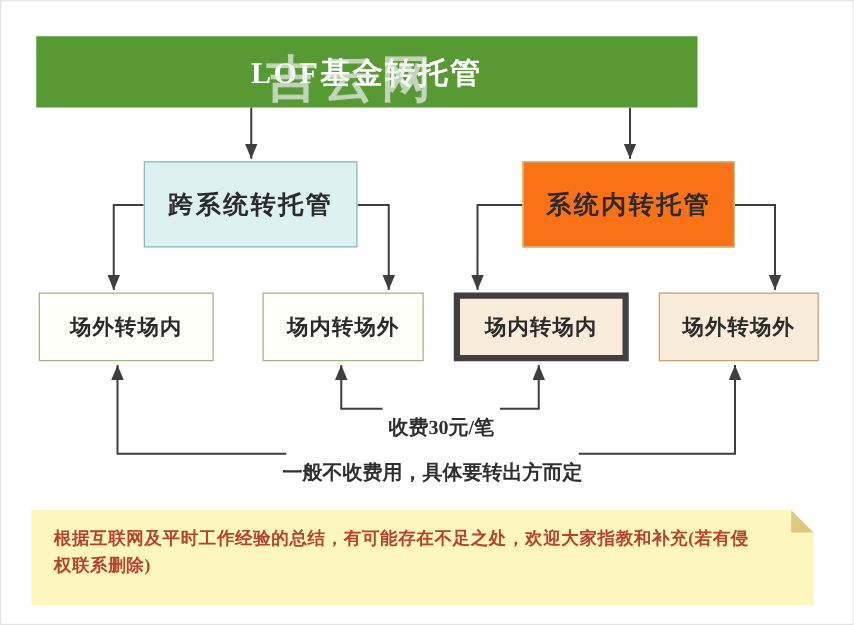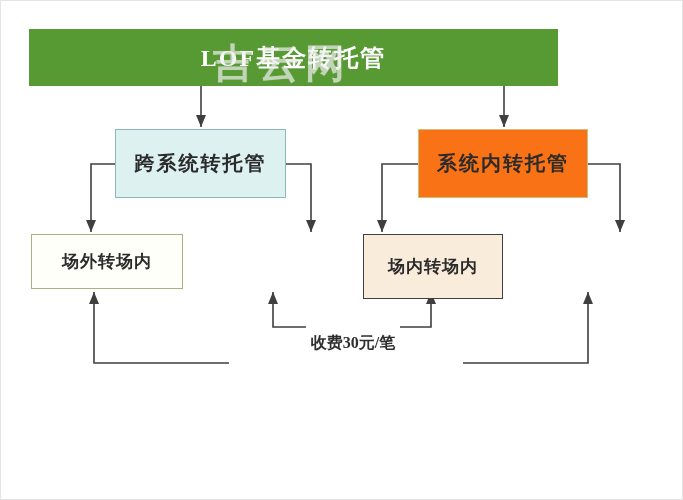--- a/index.html
+++ b/index.html
@@ -19,23 +19,23 @@
   }
   .box{
     position:absolute;display:flex;align-items:center;justify-content:center;
     box-sizing:border-box;z-index:2;color:#2b2b2b;font-weight:bold;
     text-align:left;
   }
   .lvl2{font-size:20px;letter-spacing:2px;}
   .lvl3{font-size:17px;letter-spacing:1px;}
   .box-cross{left:114px;top:128px;width:171px;height:69px;background:#ddf1f0;border:1px solid #8ab8bf;}
   .box-insys{left:417px;top:128px;width:170px;height:69px;background:#f97316;border:1px solid #cdbe7e;}
-  .box-otc-in {left:30px; top:233px;width:152px;height:55px;background:#fdfff8;border:1px solid #a3b287;}
+  .box-otc-in {left:30px; top:233px;width:140px;height:55px;background:#fdfff8;border:1px solid #a3b287;}
   .box-in-otc {left:209px;top:233px;width:129px;height:55px;background:#fdfff8;border:1px solid #a3b287;}
-  .box-in-in  {left:362px;top:233px;width:140px;height:65px;background:#faecdb;border:1px solid #404040;}
+  .box-in-in  {left:362px;top:233px;width:140px;height:55px;background:#faecdb;border:5px solid #404040;}
   .box-otc-otc{left:526px;top:233px;width:128px;height:55px;background:#faecdb;border:1px solid #c2a36e;}
   .annot{
     position:absolute;z-index:2;transform:translate(-50%,-50%);
     color:#2f2f2f;font-weight:bold;font-size:16px;white-space:nowrap;
     background:#ffffff;padding:0 2px;margin-top:16px;
   }
   .annot-fee{left:352px;top:326px;}
   .annot-free{left:345px;top:362px;}
   .note{
     position:absolute;left:24px;top:407px;width:626px;height:76px;
@@ -102,22 +102,34 @@
   <div class="box lvl2 box-cross">
     <span>跨系统转托管</span>
   </div>
   <div class="box lvl2 box-insys">
     <span>系统内转托管</span>
   </div>
 
   <div class="box lvl3 box-otc-in">
     <span>场外转场内</span>
   </div>
+  <div class="box lvl3 box-in-otc">
+    <span>场内转场外</span>
+  </div>
   <div class="box lvl3 box-in-in">
     <span>场内转场内</span>
   </div>
+  <div class="box lvl3 box-otc-otc">
+    <span>场外转场外</span>
+  </div>
 
   <div class="annot annot-fee">收费30元/笔</div>
+  <div class="annot annot-free">一般不收费用，具体要转出方而定</div>
 
+  <div class="note">
+    <div class="fold-flap"></div>
+    <div class="fold-cut"></div>
+    <div class="note-text">根据互联网及平时工作经验的总结，有可能存在不足之处，欢迎大家指教和补充(若有侵权联系删除)</div>
+  </div>
 
   <div class="wm-top">吉云网</div>
 
 </div>
 
 </body></html>

